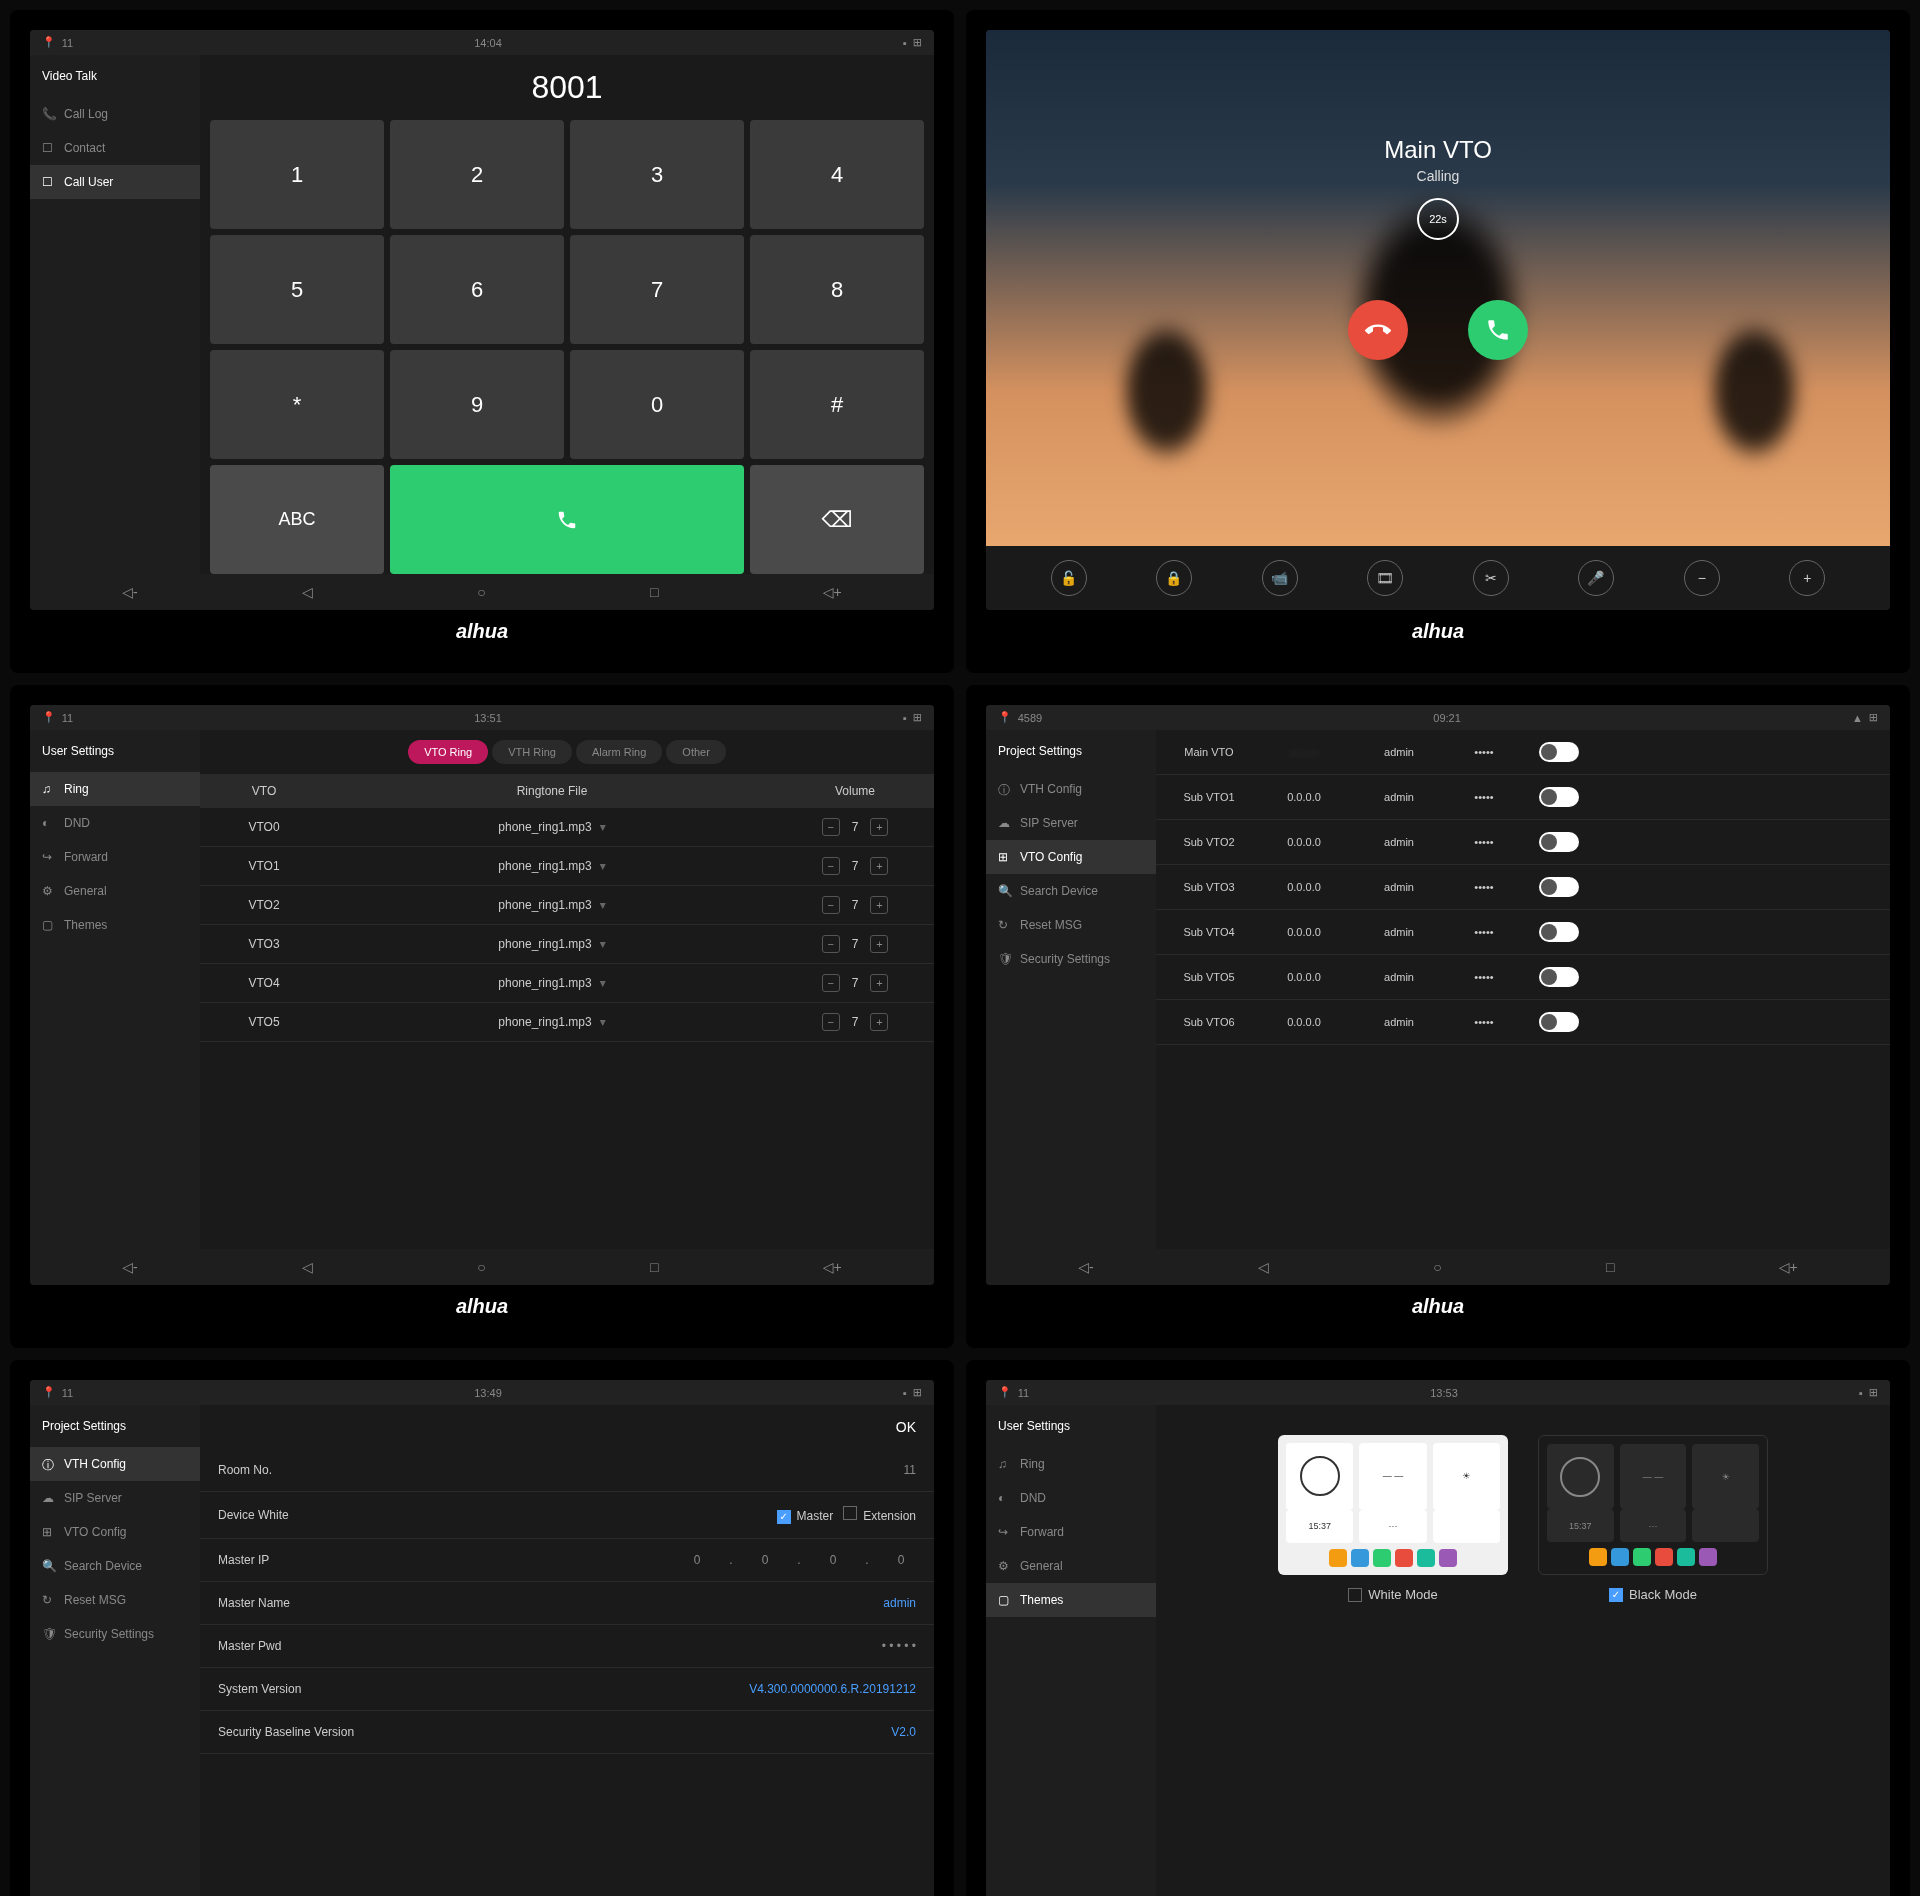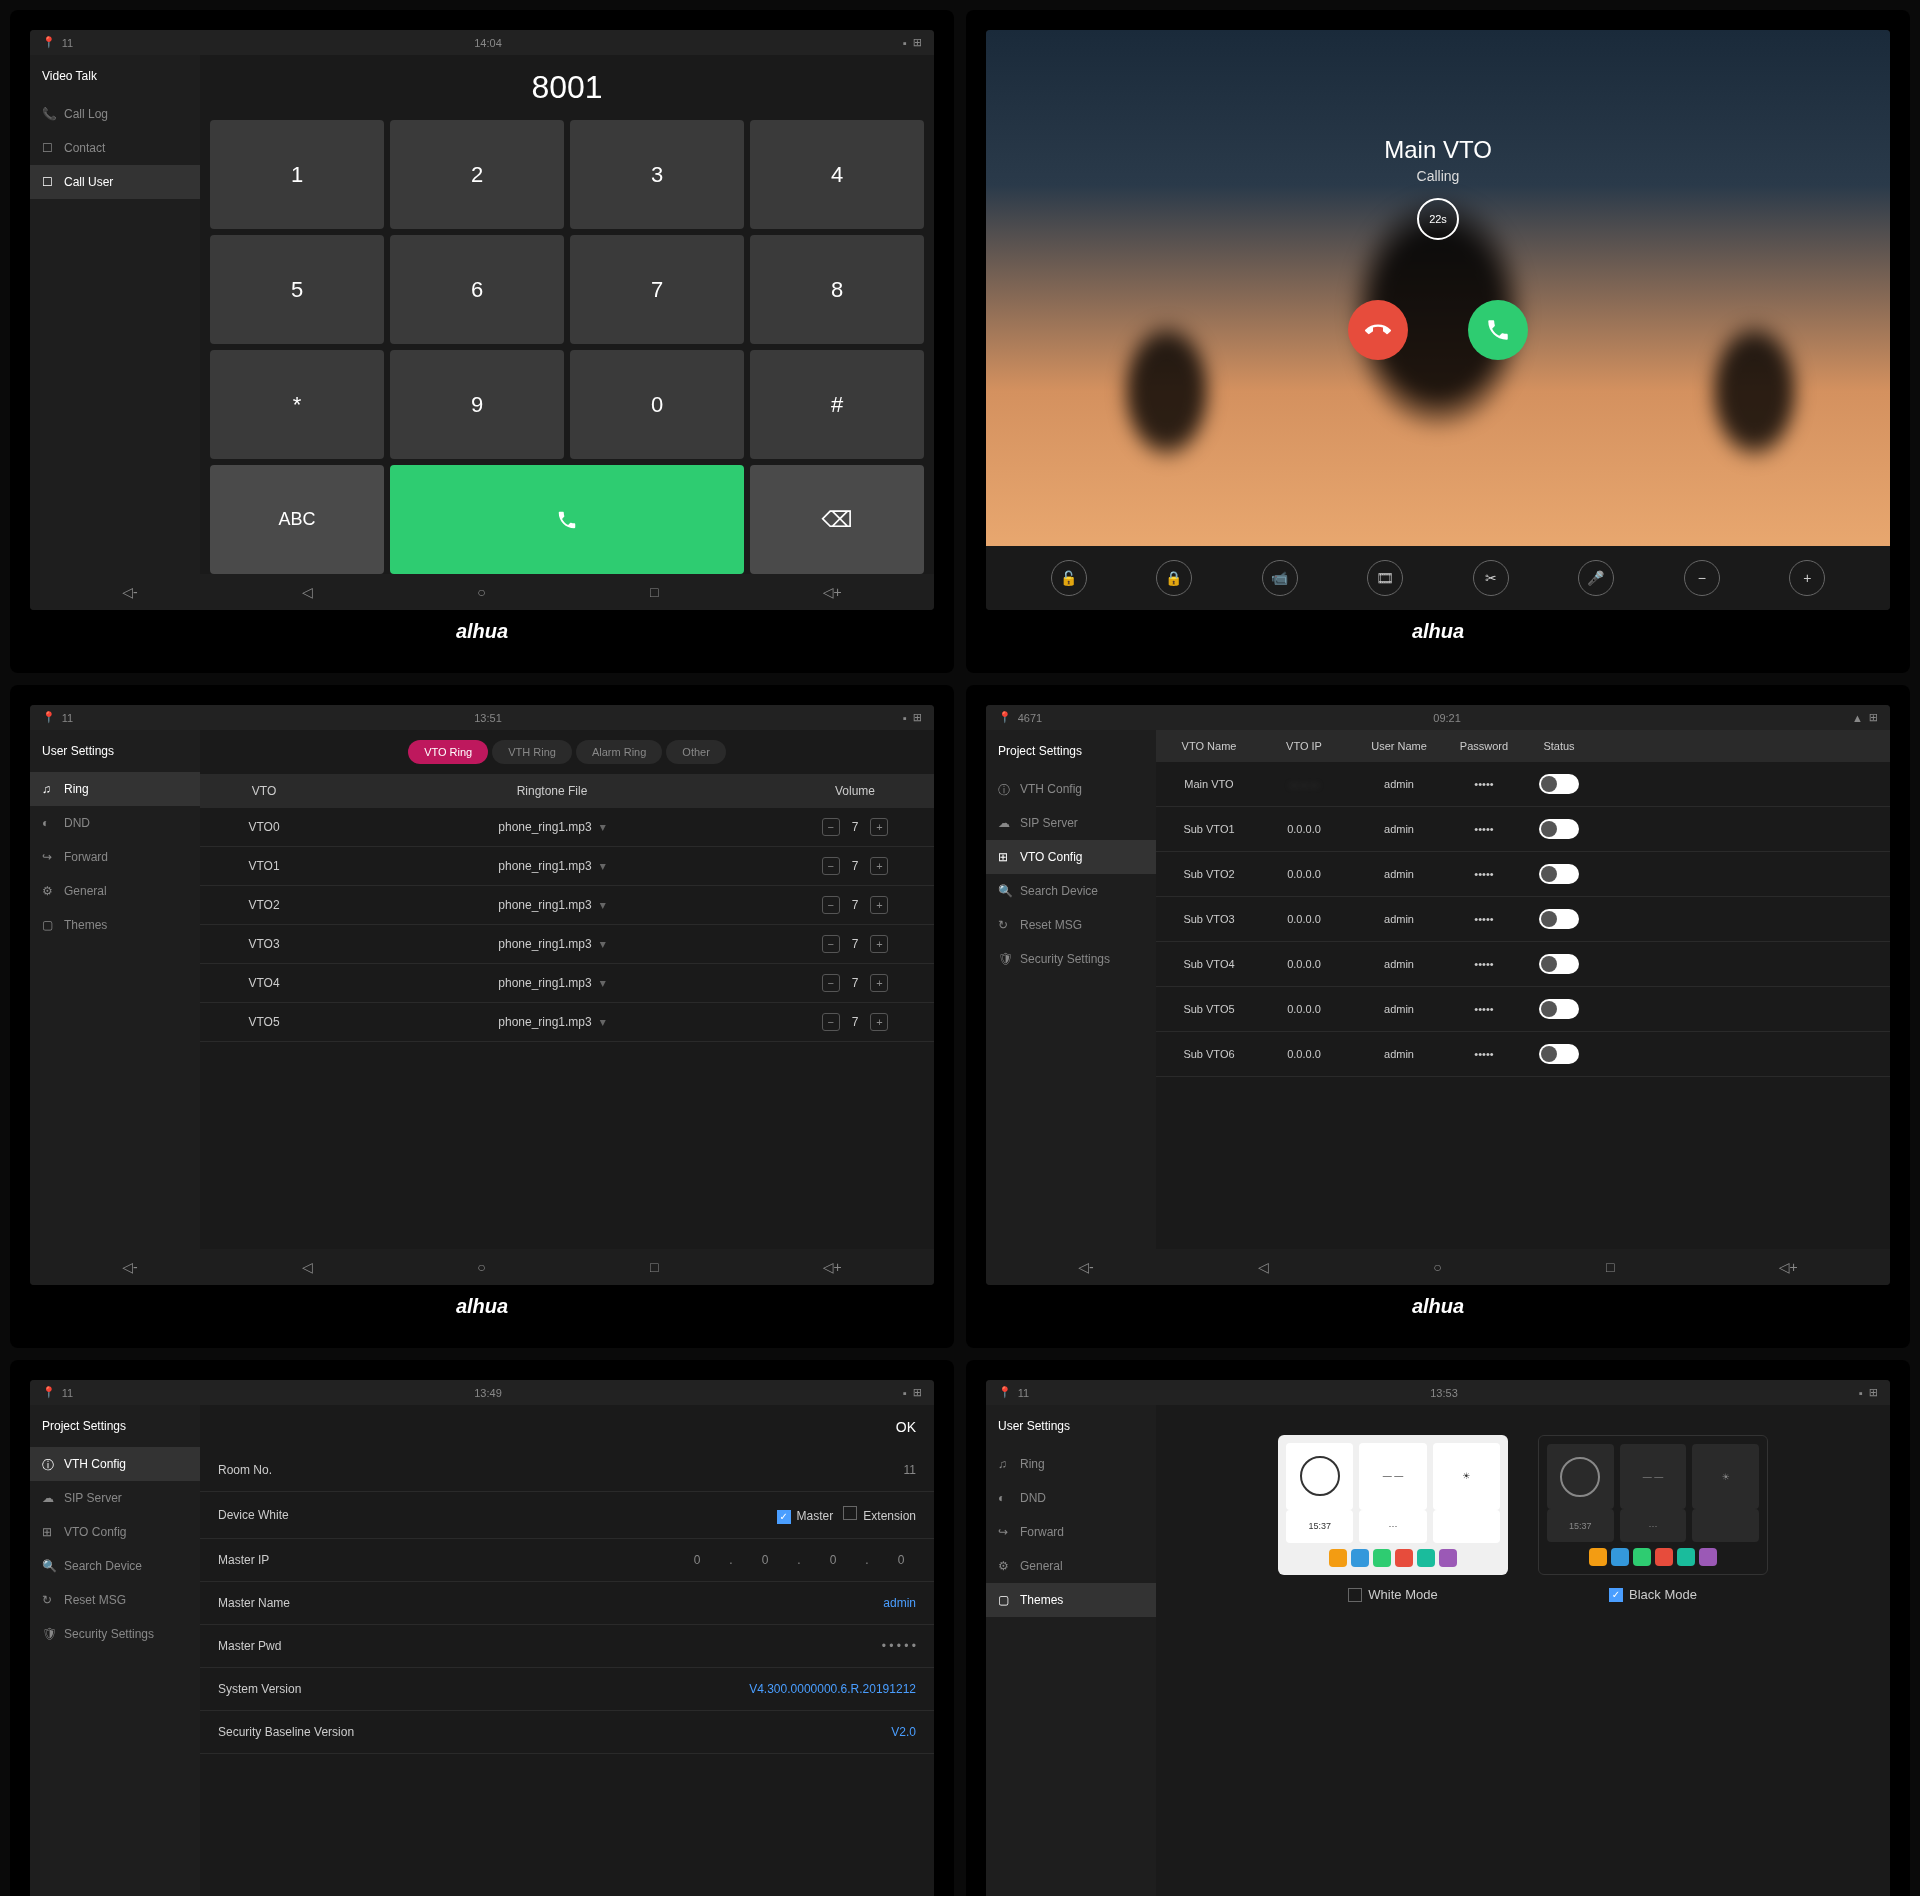--- a/index.html
+++ b/index.html
@@ -325,21 +325,21 @@
 </div>
 </div>
 <div class="logo">alhua</div>
 </div>
 
 <div class="device">
 <div class="screen">
 <div class="statusbar">
 <div class="sb-left">
             <span>📍</span>
-            <span>4671</span>
+            <span>4589</span>
           </div>
 <span>09:21</span>
 <div class="sb-right">
             <span>▲</span>
             <span>⊞</span>
           </div>
 </div>
 <div class="main">
 <div class="sidebar">
 <div class="sb-title">Project Settings</div>
@@ -364,27 +364,20 @@
                 <span class="sb-icon">↻</span>
                 <span>Reset MSG</span>
               </div>
               <div class="sb-item">
                 <span class="sb-icon">🛡</span>
                 <span>Security Settings</span>
               </div>
             </div>
 </div>
 <div class="content">
-<div class="vto-header">
-<div class="vc1">VTO Name</div>
-<div class="vc2">VTO IP</div>
-<div class="vc3">User Name</div>
-<div class="vc4">Password</div>
-<div class="vc5">Status</div>
-</div>
 <div id="s4rows" style="flex:1;overflow:auto">
               <div class="vto-row">
                 <div class="vc1">Main VTO</div>
                 <div class="vc2 blur">-- -- --</div>
                 <div class="vc3">admin</div>
                 <div class="vc4">•••••</div>
                 <div class="vc5">
                   <div class="toggle"></div>
                 </div>
               </div>

